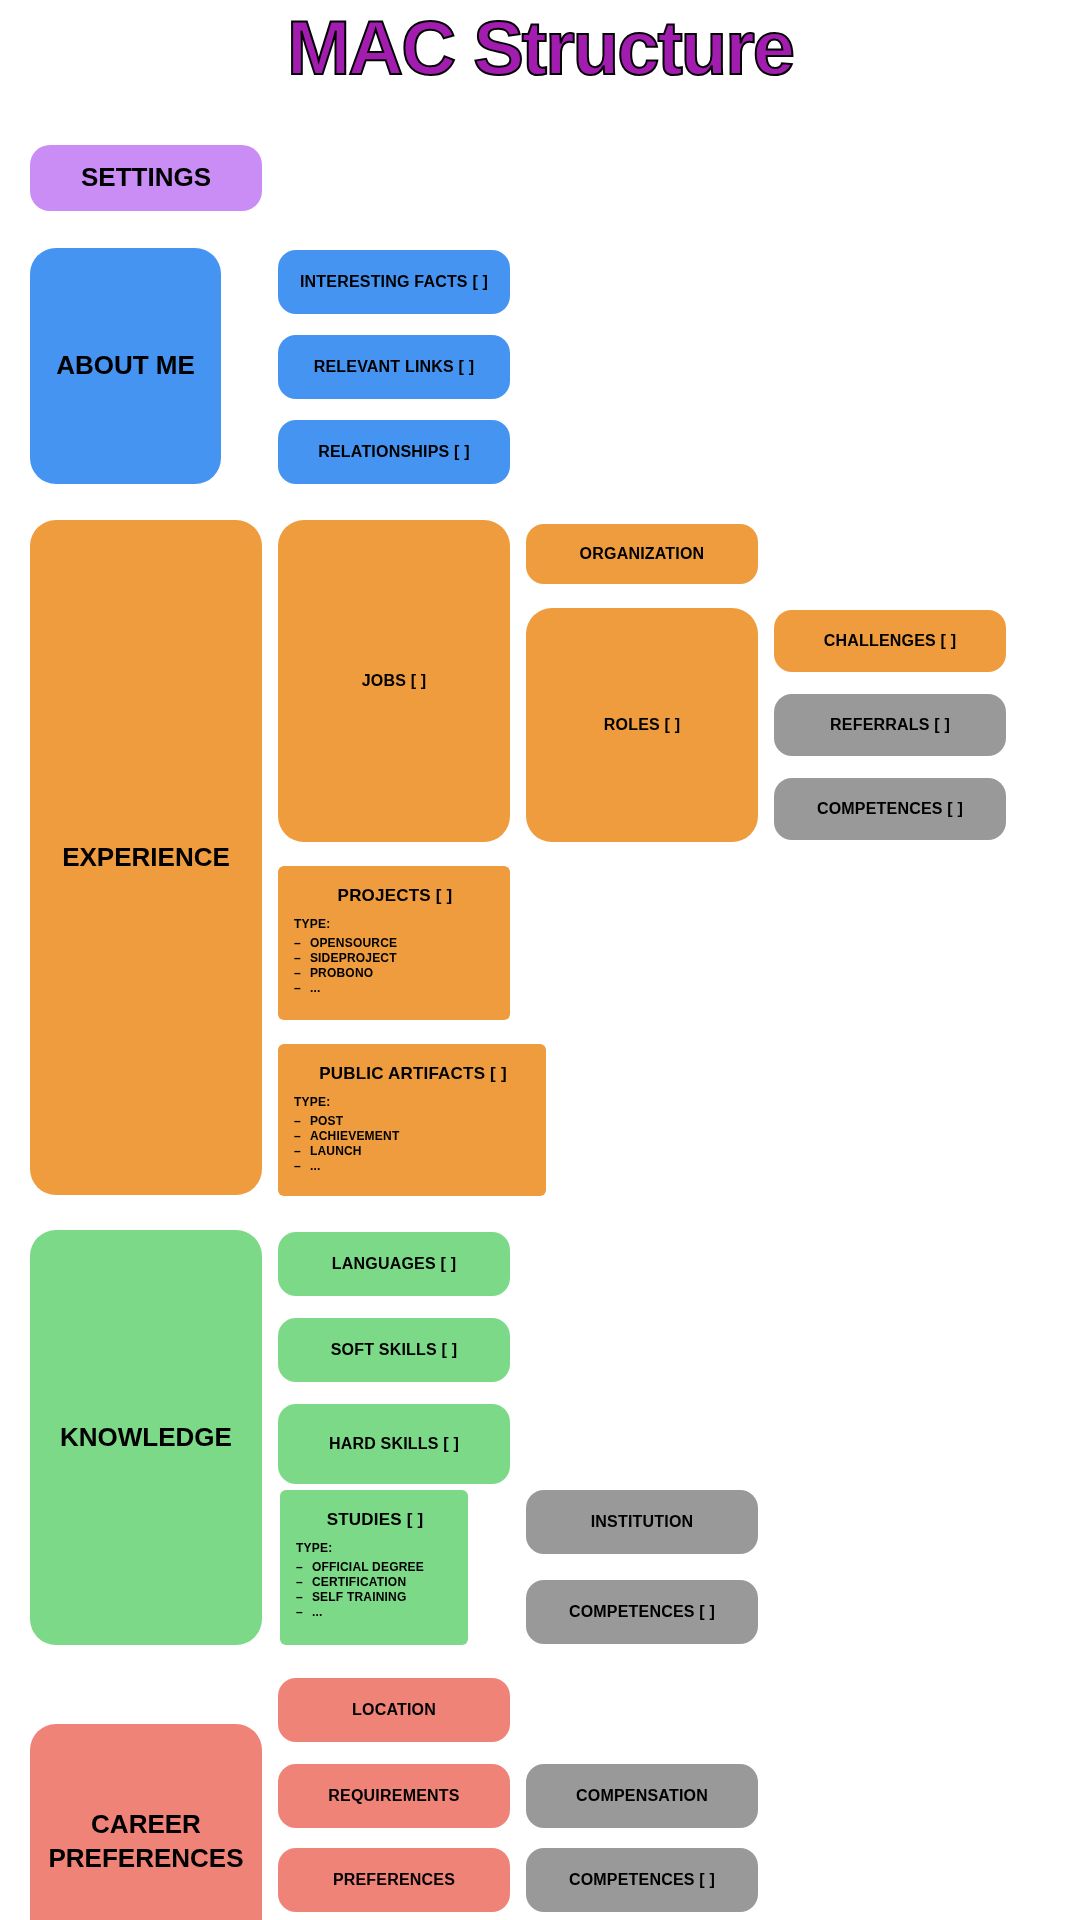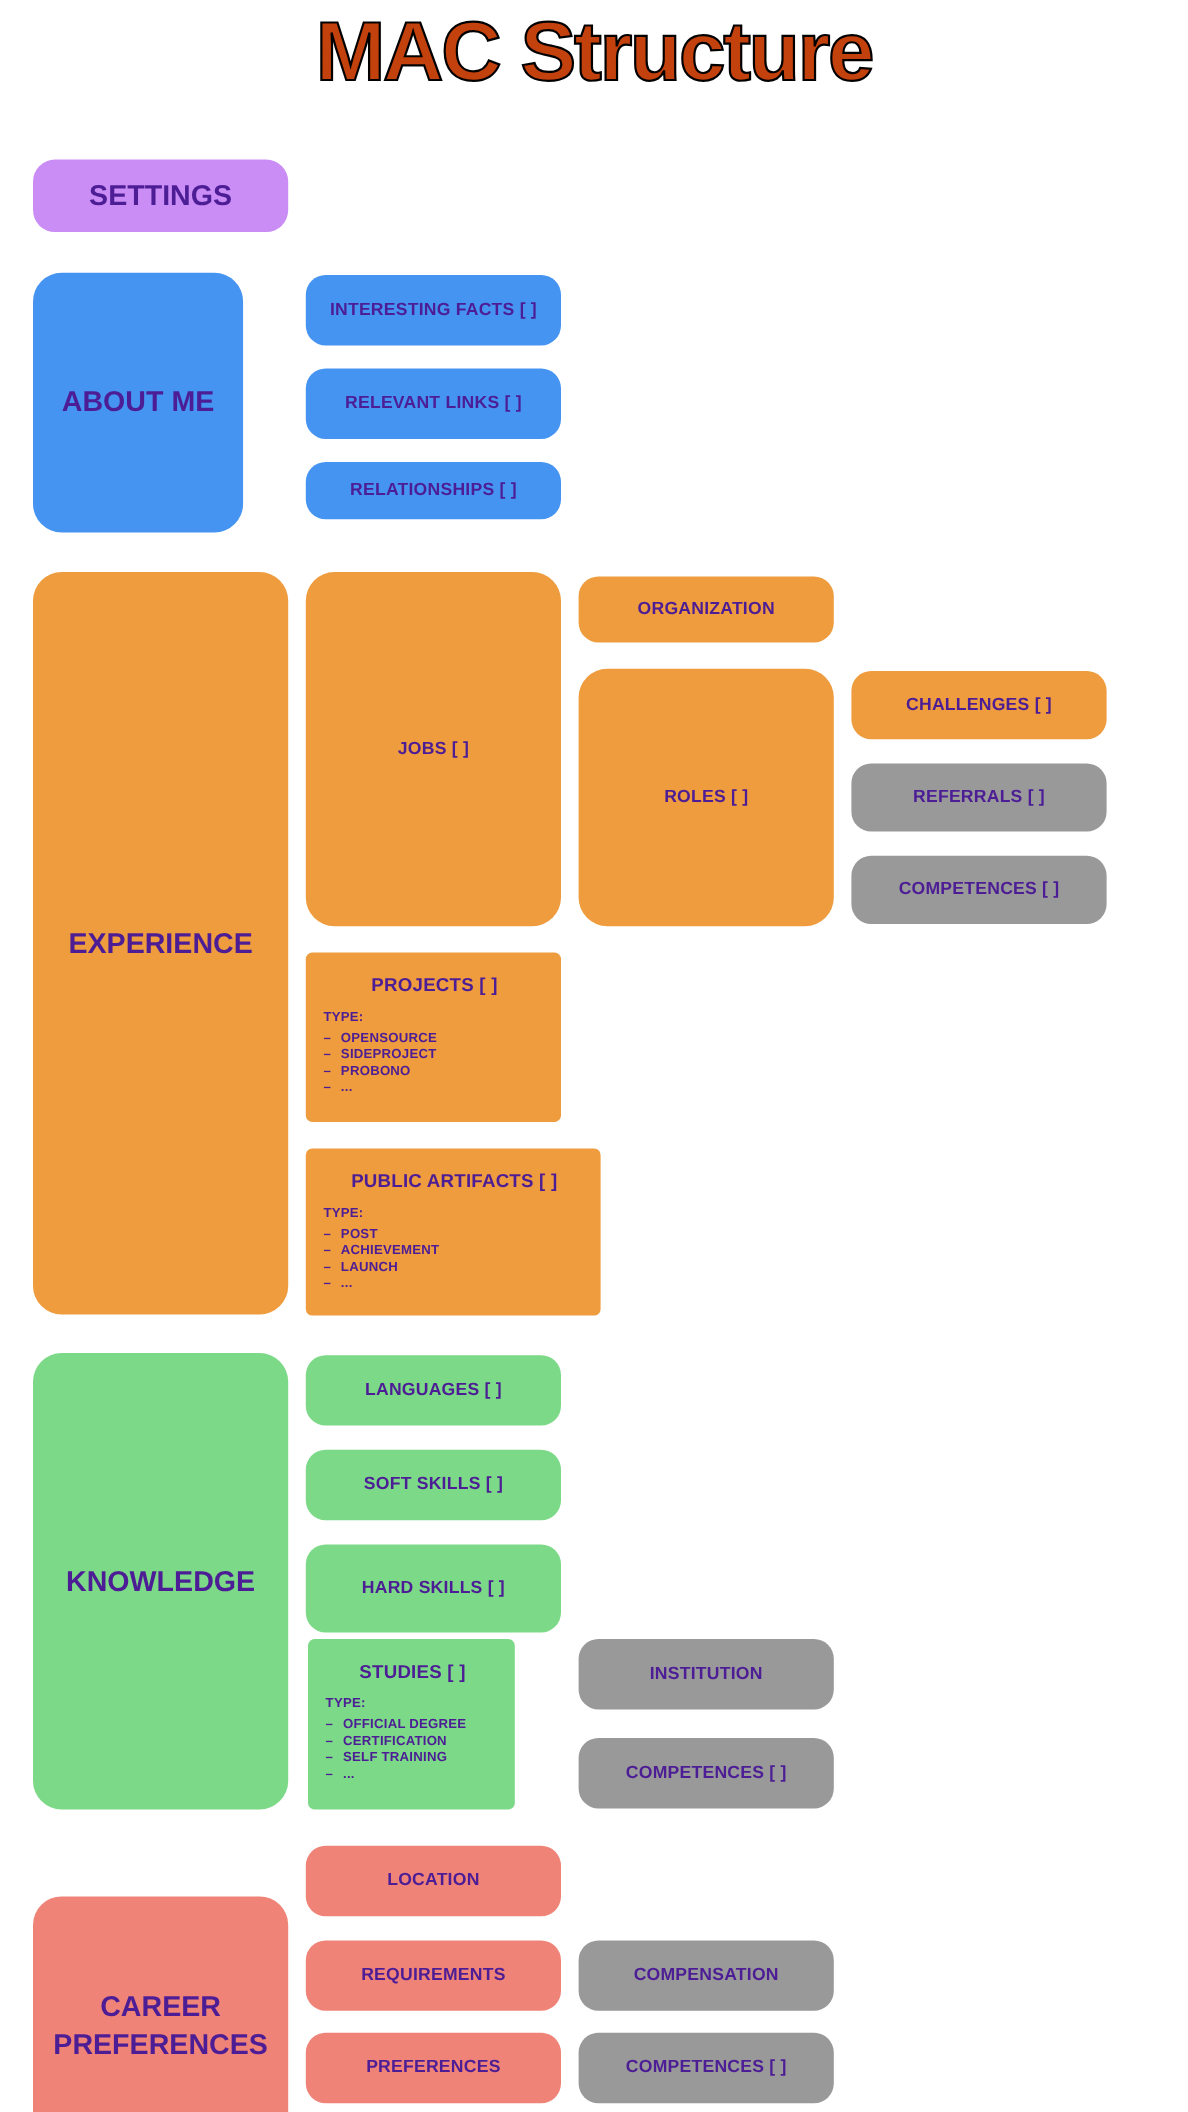--- a/index.html
+++ b/index.html
@@ -2,26 +2,26 @@
 <html style="--purple: #CA8DF5; --blue: #4694F2; --orange: #EE9C3E; --green: #7CD987; --salmon: #EF8378; --gray: #999999; --text_on_box: #FFFFFF; --title_text: #000000; --background: #FFFFFF;"><head>
 <meta charset="utf-8">
 <style>
   html,body{margin:0;padding:0;background:#fff;}
   .canvas{
     position:relative;width:1080px;height:1920px;background:#fff;overflow:hidden;
     font-family:"Liberation Sans",sans-serif;
   }
   .title{
     position:absolute;top:4px;left:0;width:100%;margin:0;text-align:center;
-    font-size:76px;font-weight:700;letter-spacing:-2px;color:#c2410c;
+    font-size:76px;font-weight:700;letter-spacing:-2px;color:#a21caf;
     -webkit-text-stroke:2px #000;
   }
   .box{
     position:absolute;display:flex;align-items:center;justify-content:center;
-    color:#4c1d95;text-align:center;box-sizing:border-box;
+    color:#000000;text-align:center;box-sizing:border-box;
   }
   .purple{background:var(--purple,#CA8DF5);}
   .blue{background:var(--blue,#4694F2);}
   .orange{background:var(--orange,#EE9C3E);}
   .green{background:var(--green,#7CD987);}
   .salmon{background:var(--salmon,#EF8378);}
   .gray{background:var(--gray,#999999);}
   .r18{border-radius:18px;}
   .r20{border-radius:20px;}
   .r22{border-radius:6px;}
@@ -48,21 +48,21 @@
 
   <div class="box blue r26" style="left:30px;top:248px;width:191px;height:236px;">
     <span class="lbl-root">ABOUT ME</span>
   </div>
   <div class="box blue r18" style="left:278px;top:250px;width:232px;height:64px;">
     <span class="lbl-sm">INTERESTING FACTS [ ]</span>
   </div>
   <div class="box blue r18" style="left:278px;top:335px;width:232px;height:64px;">
     <span class="lbl-sm">RELEVANT LINKS [ ]</span>
   </div>
-  <div class="box blue r18" style="left:278px;top:420px;width:232px;height:52px;">
+  <div class="box blue r18" style="left:278px;top:420px;width:232px;height:64px;">
     <span class="lbl-sm">RELATIONSHIPS [ ]</span>
   </div>
 
   <div class="box orange r26" style="left:30px;top:520px;width:232px;height:675px;">
     <span class="lbl-root">EXPERIENCE</span>
   </div>
   <div class="box orange r26" style="left:278px;top:520px;width:232px;height:322px;">
     <span class="lbl-sm">JOBS [ ]</span>
   </div>
   <div class="box orange r18" style="left:526px;top:524px;width:232px;height:60px;">

